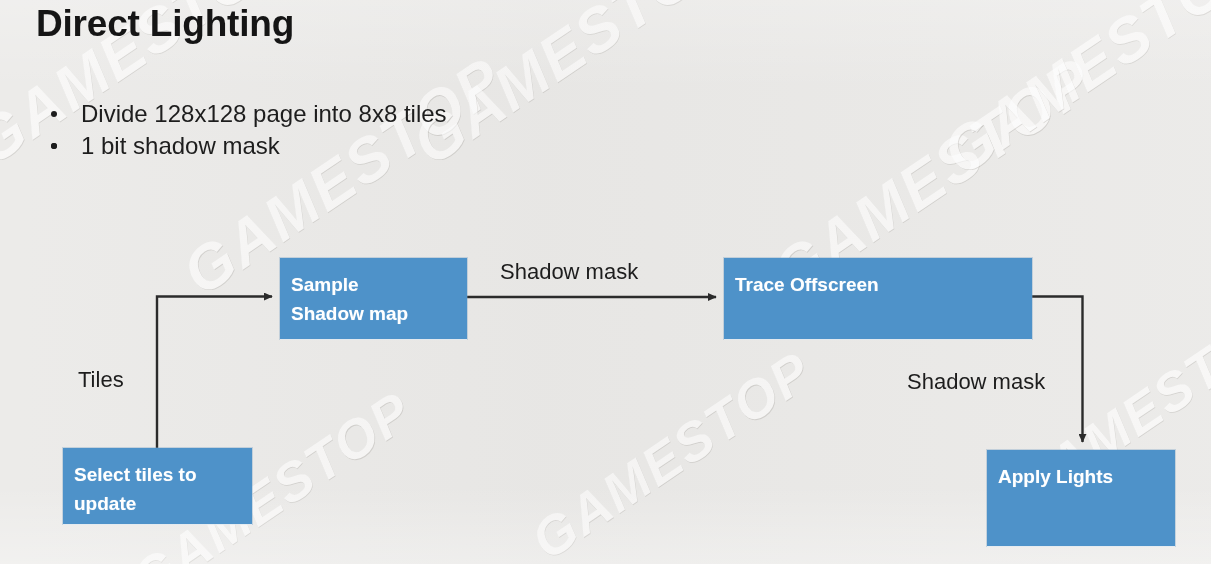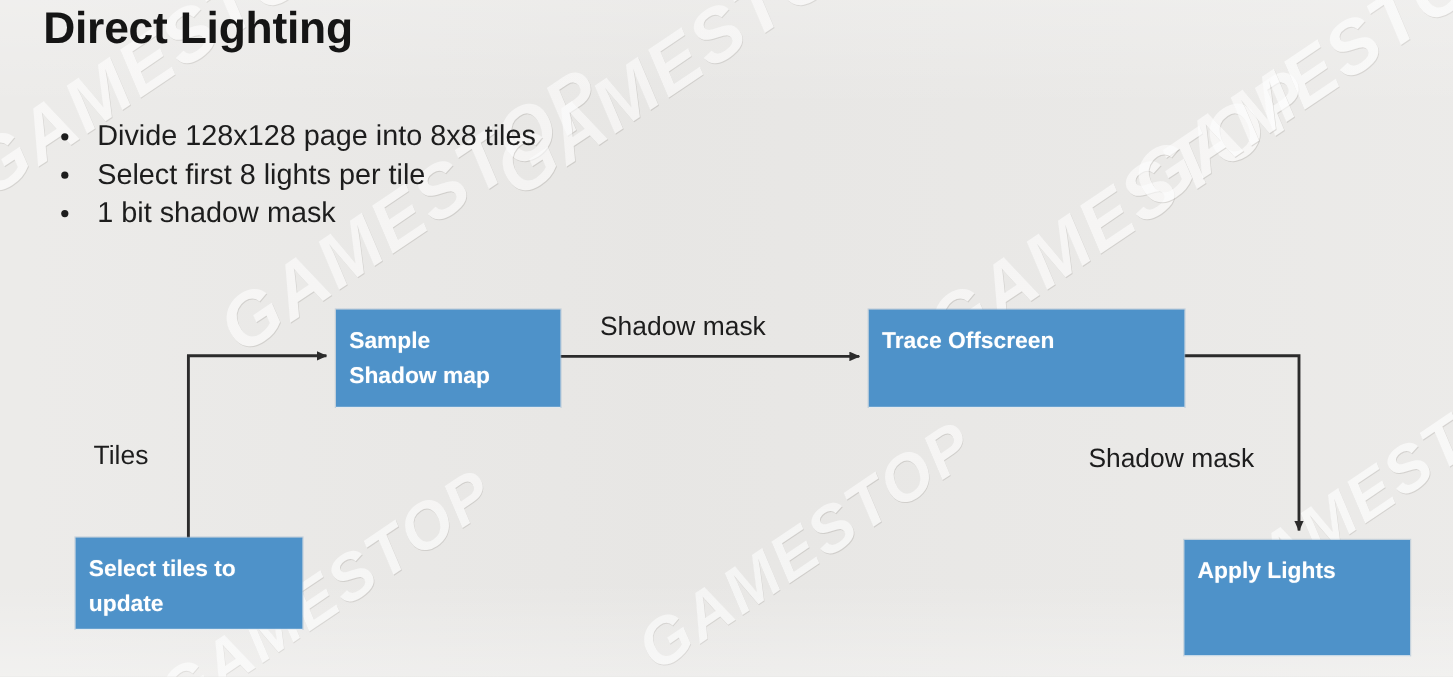--- a/index.html
+++ b/index.html
@@ -106,21 +106,21 @@
     font-size: 19px;
     font-weight: 700;
     line-height: 29px;
     box-shadow: 0 1px 0 rgba(255,255,255,0.55),
                 0 0 0 1px rgba(120,160,195,0.35);
     text-shadow: 0 0 1px rgba(255,255,255,0.35);
   }
   .flow-box .line2 { display: block; }
 
   #box-sample-shadow-map   { left: 280px; top: 258px; width: 187px; height: 81px; }
-  #box-trace-offscreen-sdf { left: 724px; top: 258px; width: 263px; height: 81px; }
+  #box-trace-offscreen-sdf { left: 724px; top: 258px; width: 308px; height: 81px; }
   #box-select-tiles        { left: 63px;  top: 448px; width: 189px; height: 76px; }
   #box-apply-lights        { left: 987px; top: 450px; width: 188px; height: 96px; }
 
   .flow-label {
     position: absolute;
     font-size: 22px;
     color: #1d1d1d;
     white-space: nowrap;
   }
   #label-shadow-mask-top   { left: 500px; top: 259px; }
@@ -156,21 +156,20 @@
 
     <div id="page-title">Direct Lighting</div>
 
     <ul id="bullet-list">
       <li>
         <span class="bullet-dot"></span>
         <span>Divide 128x128 page into 8x8 tiles</span>
       </li>
       <li>
         <span class="bullet-dot"></span>
-        <span>Select first 8 lights per tile</span>
       </li>
       <li>
         <span class="bullet-dot"></span>
         <span>1 bit shadow mask</span>
       </li>
     </ul>
 
     <div id="flow-diagram">
 
       <svg id="flow-arrows" viewBox="0 0 1211 564" width="1211" height="564" xmlns="http://www.w3.org/2000/svg">

